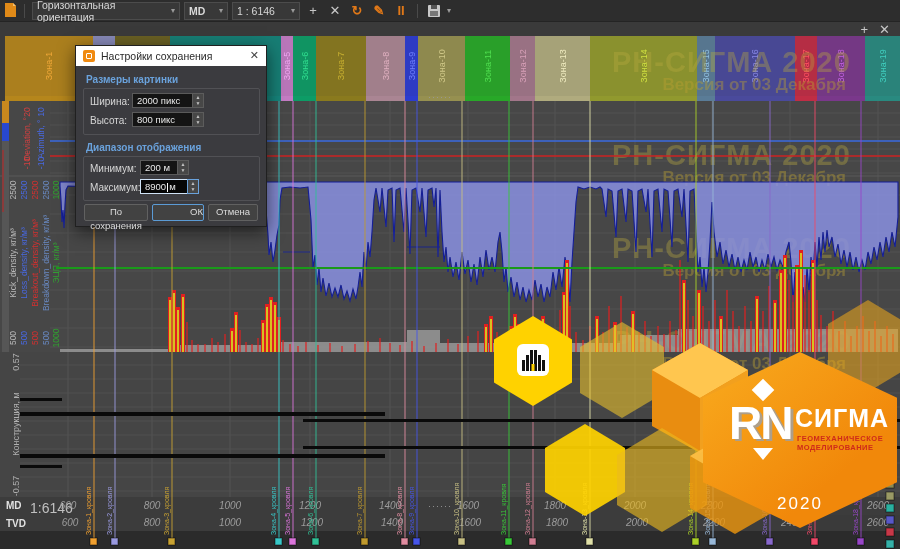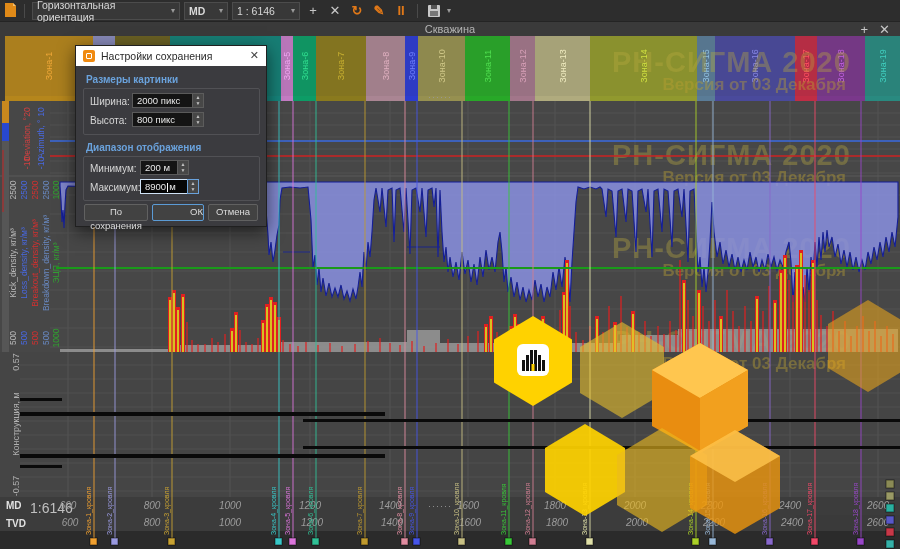--- a/index.html
+++ b/index.html
@@ -103,21 +103,20 @@
       <svg width="12" height="12" viewBox="0 0 12 12">
         <rect x="0" y="0" width="12" height="12" rx="1" fill="#c8c8c8"></rect>
         <rect x="3" y="0" width="6" height="4" fill="#555"></rect>
         <rect x="2" y="6" width="8" height="5" fill="#777"></rect>
       </svg>
     </div>
     <span class="caret">▾</span>
   </div>
 
   <div class="win-header">
-    <span class="win-title">Скважина</span>
     <span class="win-btn" style="right:32px">+</span>
     <span class="win-btn" style="right:10px">✕</span>
   </div>
 
   <div class="track-bg"></div>
   <div class="constr-bg"></div>
   <div class="md-row">
     <span class="row-cap">MD</span>
     <span class="row-scale">1:6146</span>
   <div class="tick" style="left: 68px;">600</div>
@@ -553,20 +552,31 @@
         <rect x="9" y="22" width="3" height="11"></rect>
         <rect x="13" y="17" width="3" height="16"></rect>
         <rect x="17" y="12" width="3" height="21"></rect>
         <rect x="21" y="12" width="3" height="21"></rect>
         <rect x="25" y="17" width="3" height="16"></rect>
         <rect x="29" y="22" width="3" height="11"></rect>
       </g>
       <rect x="18.5" y="26" width="3" height="7" fill="#ffd200"></rect>
     </svg>
 
+    <div class="hex badge" style="left:703px;top:352px;width:194px;height:176px">
+      <div class="rn-diamond"></div>
+      <div class="rn-txt">RN</div>
+      <div class="rn-tri"></div>
+      <div class="sigma-txt">СИГМА</div>
+      <div class="sigma-sub">
+        <div>ГЕОМЕХАНИЧЕСКОЕ</div>
+          <div>МОДЕЛИРОВАНИЕ</div>
+      </div>
+      <div class="badge-year">2020</div>
+    </div>
   </div>
 
   <div class="dialog">
     <div class="dlg-title">
       <div class="dlg-ico"></div>
       <div class="dlg-cap">Настройки сохранения</div>
       <div class="dlg-x">✕</div>
     </div>
     <div class="dlg-sec" style="top:28px">Размеры картинки</div>
     <div class="dlg-group" style="top:42px;height:45px"></div>

